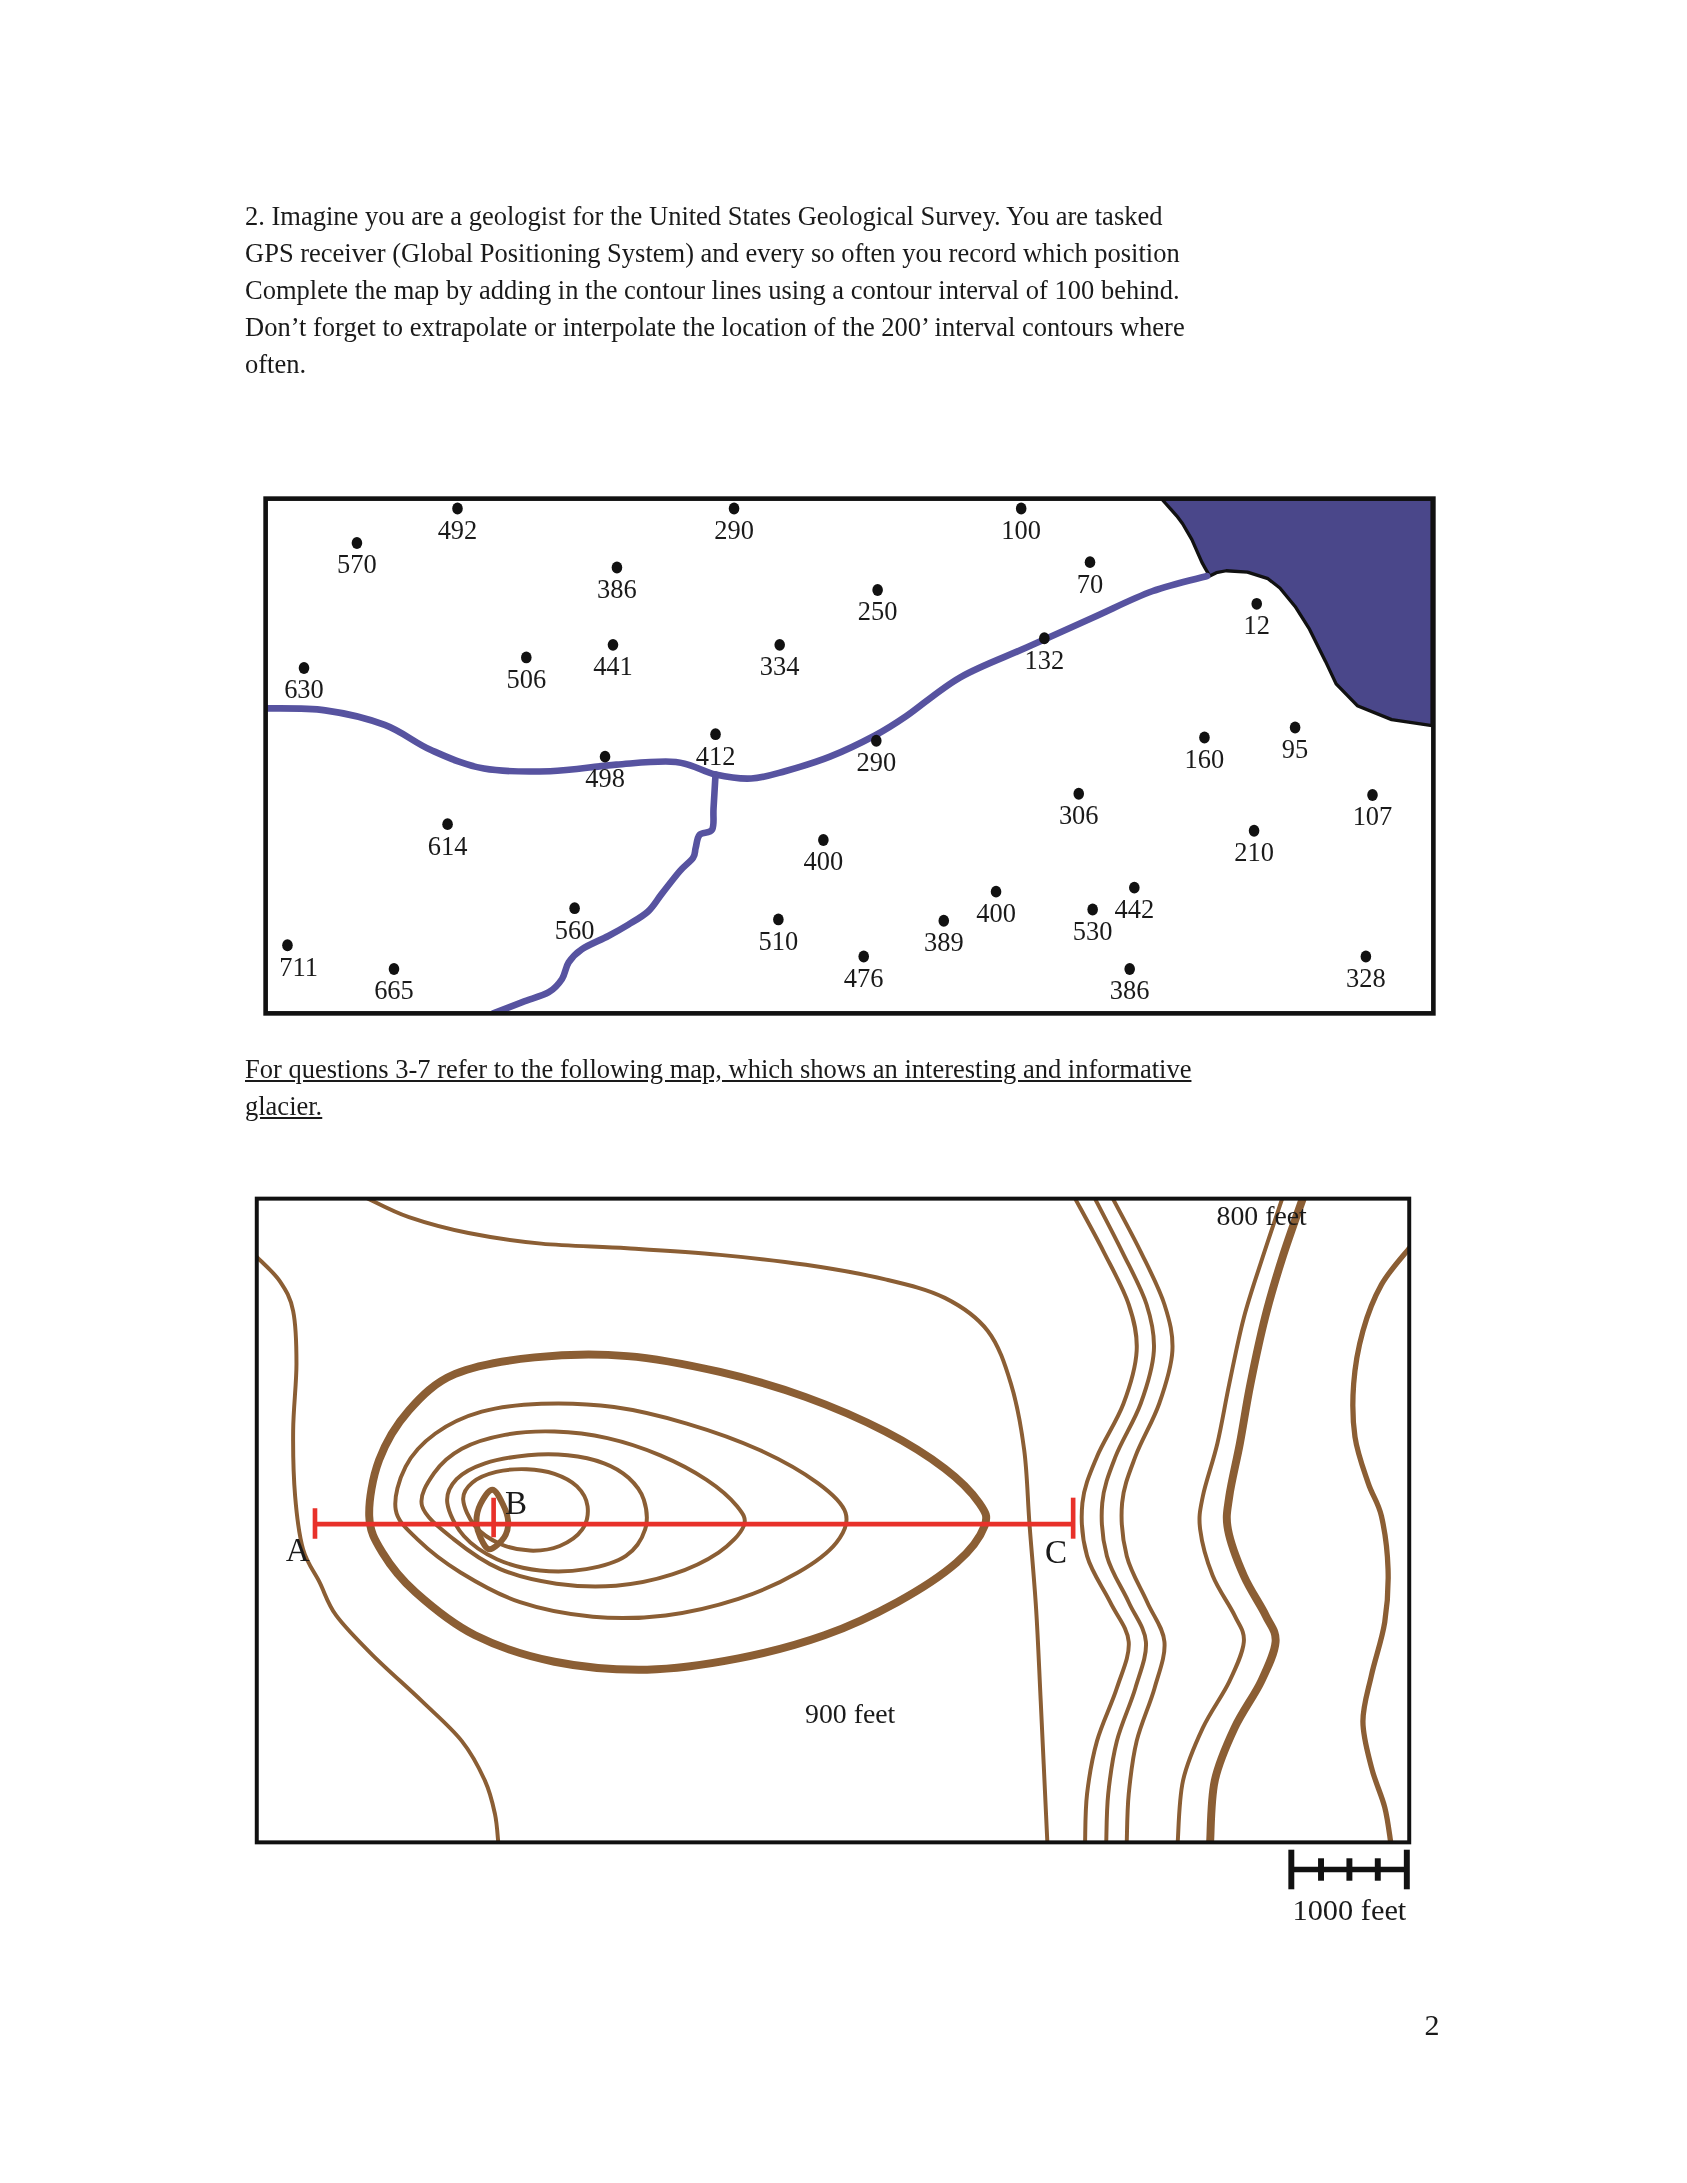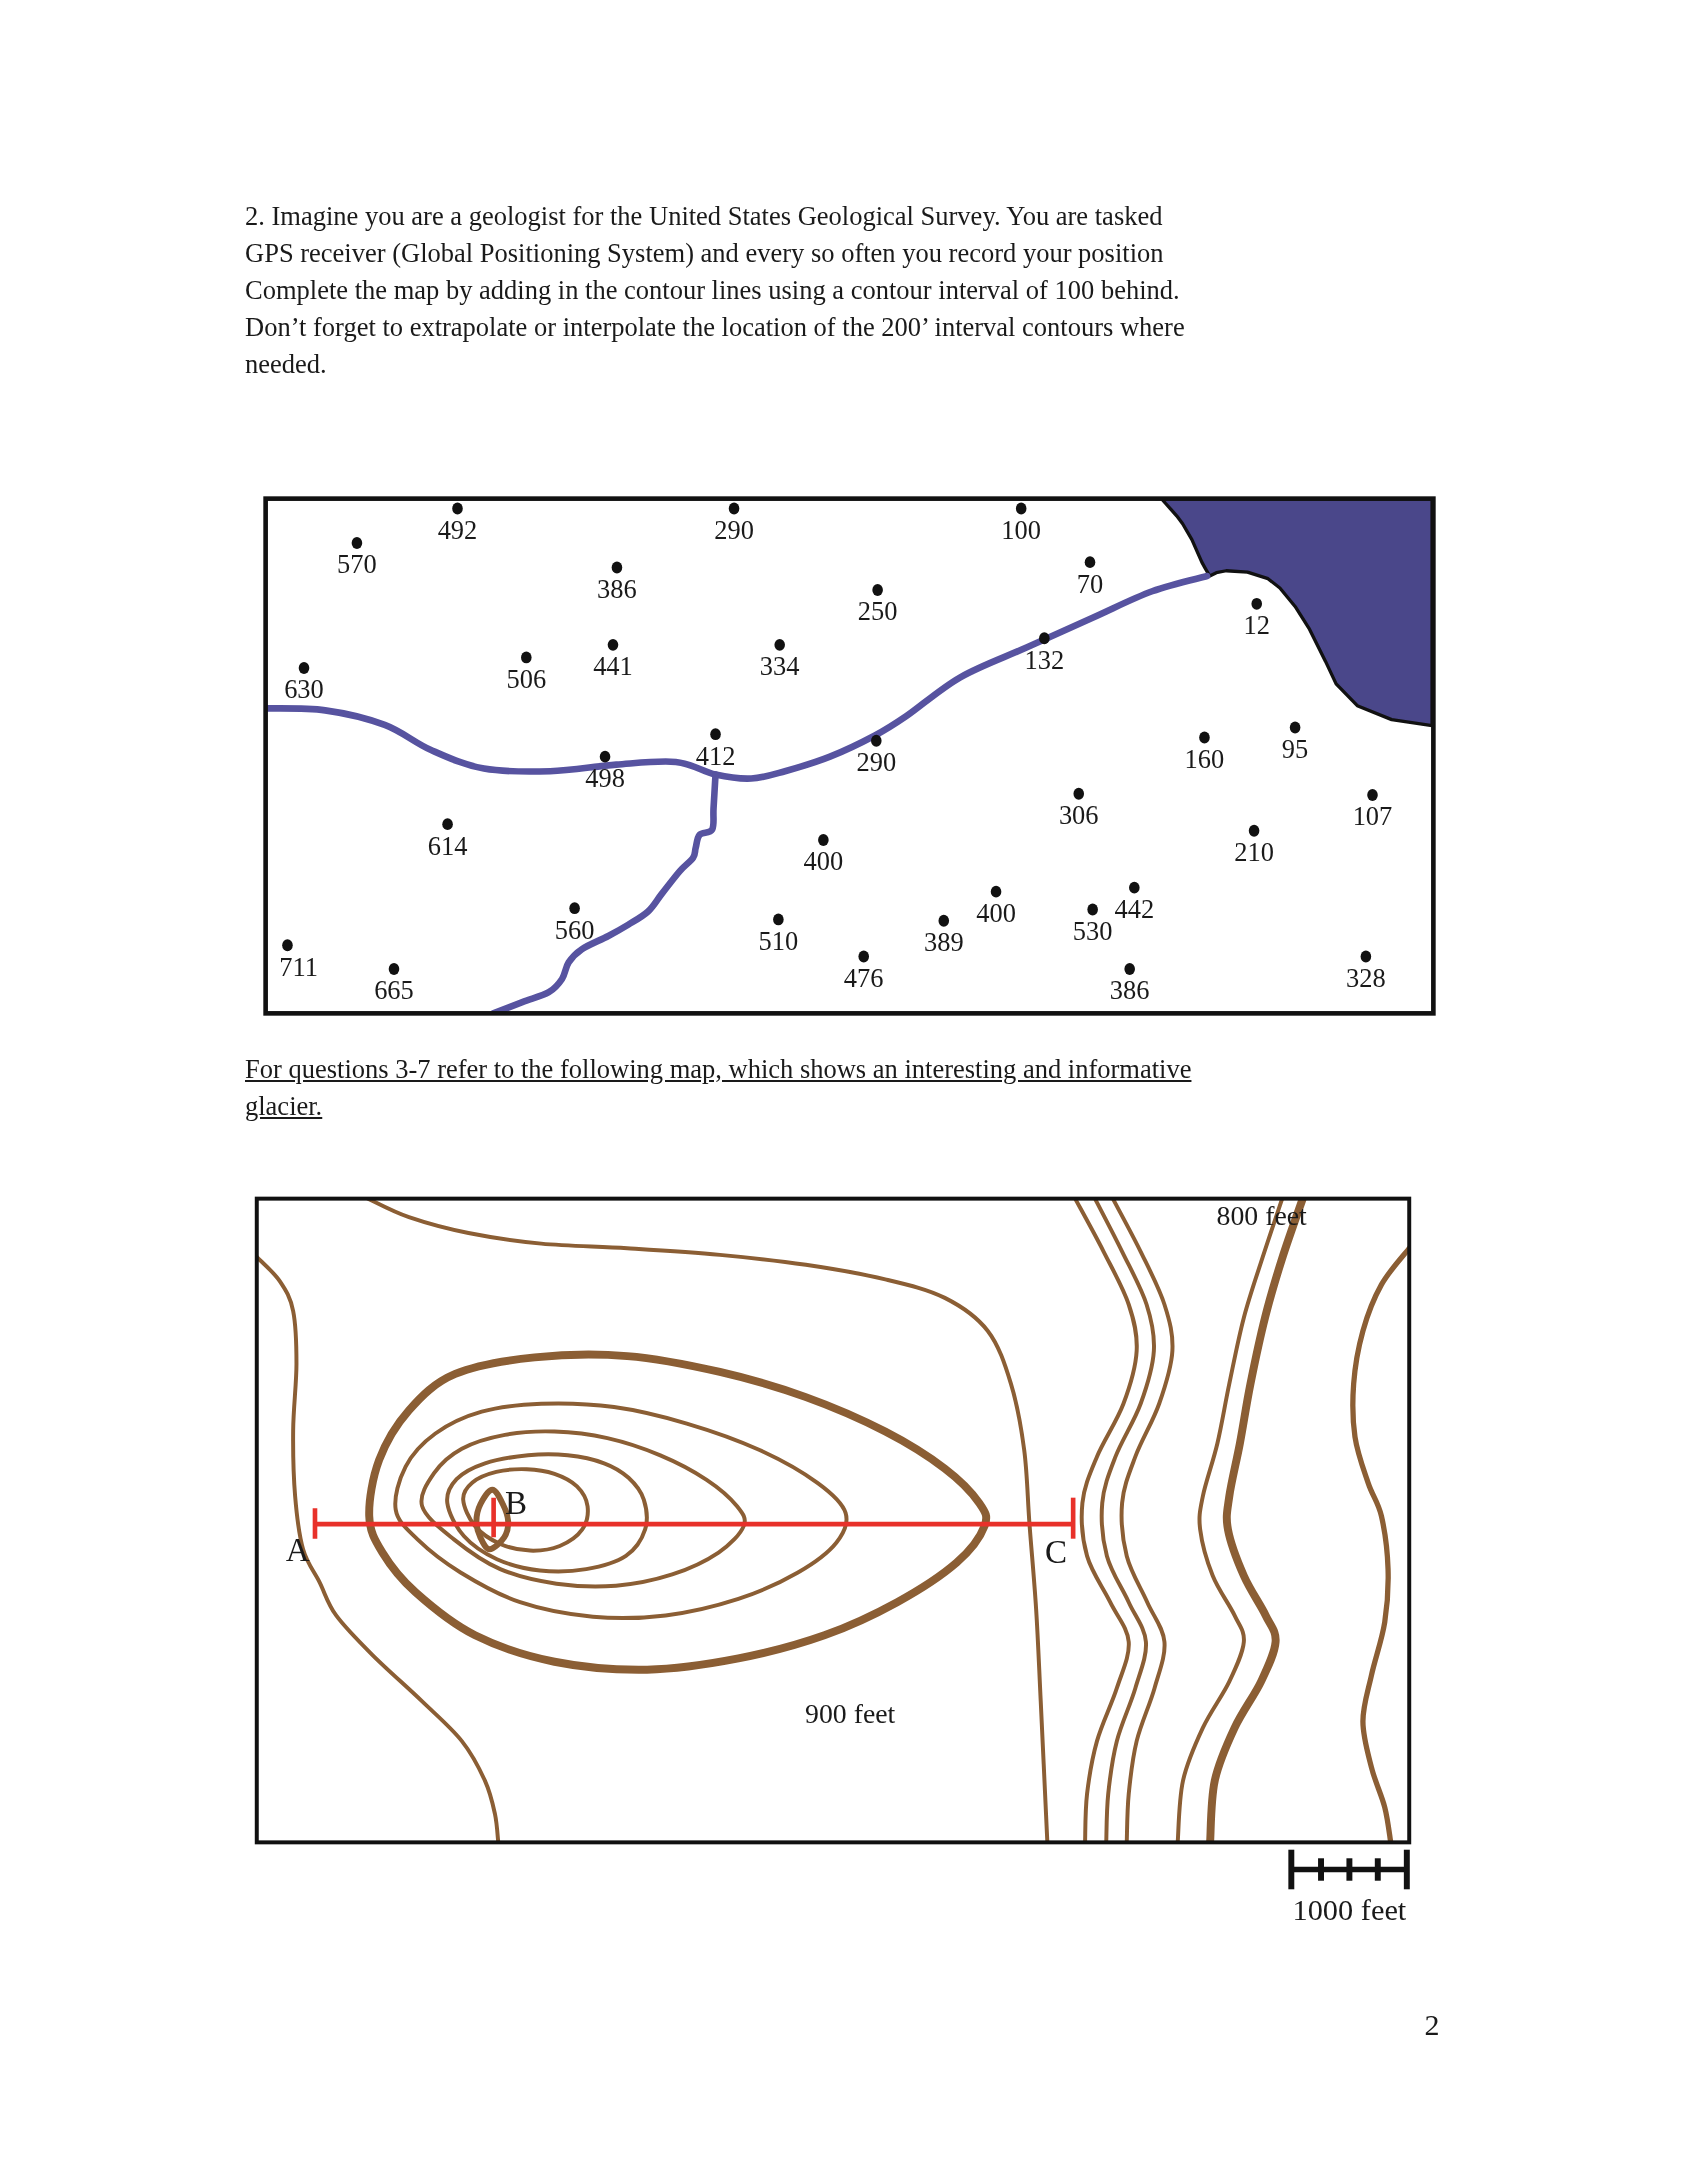--- a/index.html
+++ b/index.html
@@ -15,24 +15,24 @@
   svg text{font-family:"Liberation Serif", serif;fill:#1a1a1a;}
   #pagenum{position:absolute;left:1409px;top:2008px;width:46px;font-size:30px;text-align:center;}
 </style>
 </head>
 <body>
 
 <div class="sheet">
 
   <div id="para1" class="para">
     <div class="tline">2. Imagine you are a geologist for the United States Geological Survey. You are tasked</div>
-    <div class="tline">GPS receiver (Global Positioning System) and every so often you record your position</div>
+    <div class="tline">GPS receiver (Global Positioning System) and every so often you record which position</div>
     <div class="tline">Complete the map by adding in the contour lines using a contour interval of 100 behind.</div>
     <div class="tline">Don’t forget to extrapolate or interpolate the location of the 200’ interval contours where</div>
-    <div class="tline">needed.</div>
+    <div class="tline">often.</div>
   </div>
 
   <svg id="map1" class="figure" style="left:261px;top:494px;" width="1177" height="524" viewBox="-7 -7 1779 792">
       <defs>
         <clipPath id="cp1">
           <rect x="0" y="0" width="1765" height="778"></rect>
         </clipPath>
       </defs>
       <rect x="0" y="0" width="1765" height="778" fill="#ffffff"></rect>
       <g clip-path="url(#cp1)">

